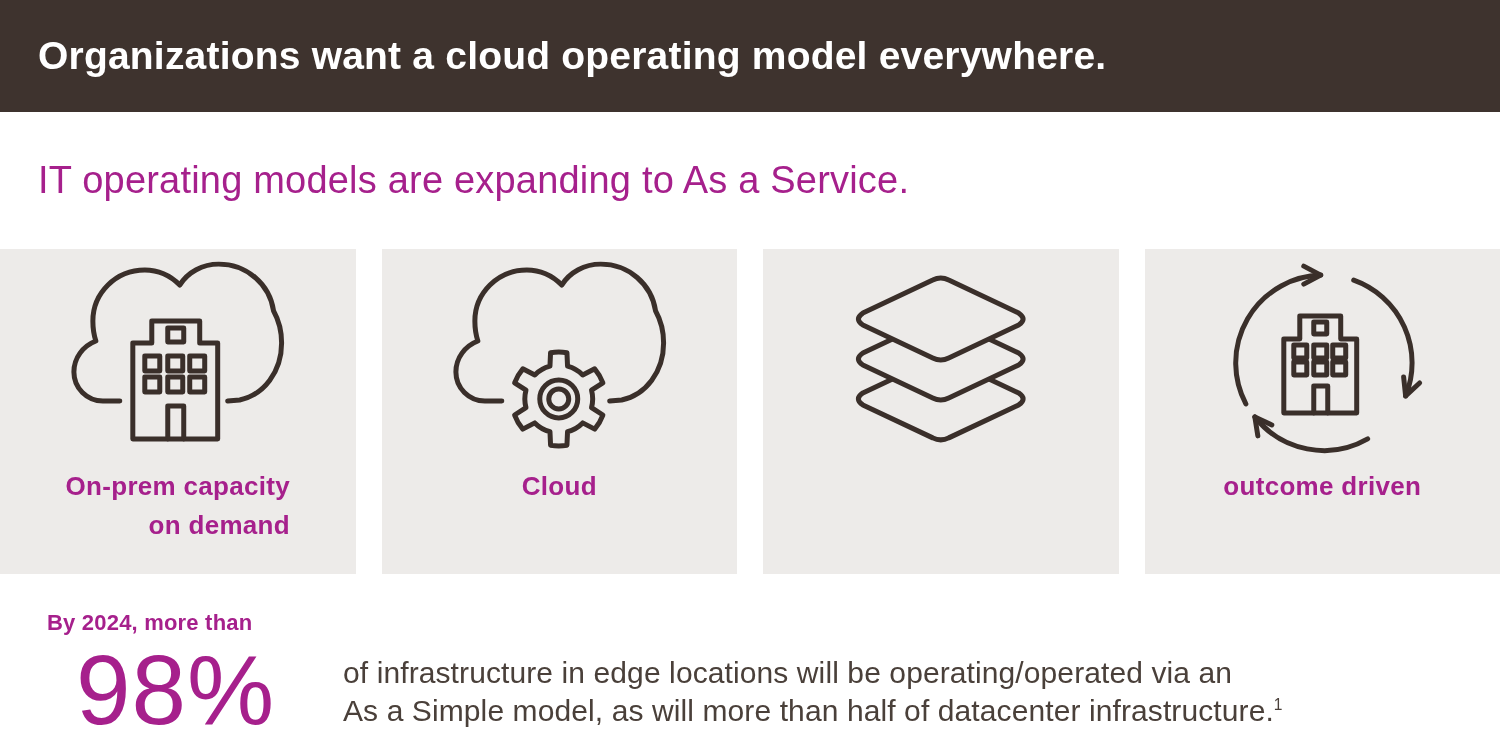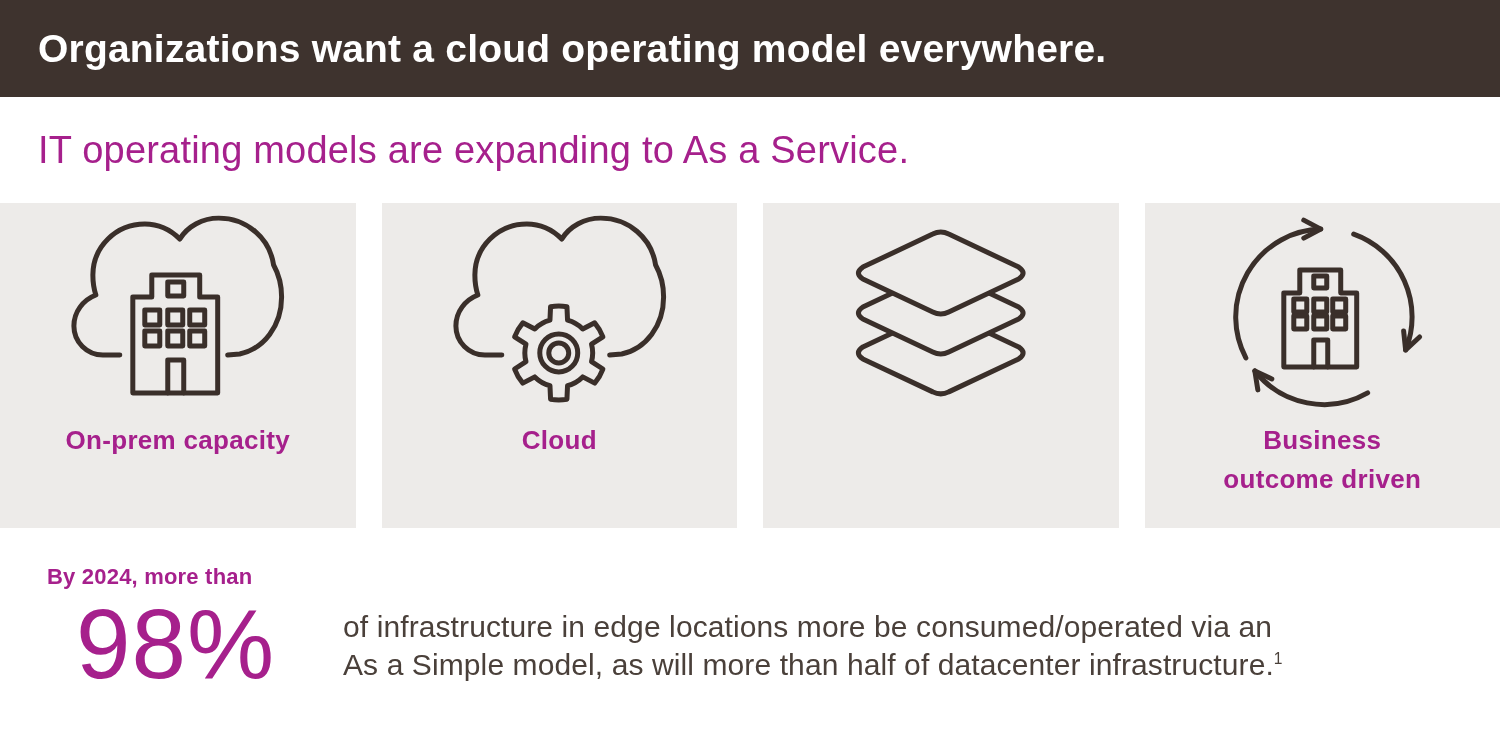--- a/index.html
+++ b/index.html
@@ -5,30 +5,30 @@
   :root{
     --accent:#a6208c;
     --banner:#3e332e;
     --card:#edebe9;
     --ink:#3a2f2a;
     --text:#4a403a;
   }
   *{margin:0;padding:0;box-sizing:border-box;}
   html,body{width:1500px;height:734px;overflow:hidden;background:#ffffff;
     font-family:"Liberation Sans","DejaVu Sans",sans-serif;}
-  .banner{height:97px;background:var(--banner);display:flex;align-items:center;padding:0 38px;text-align:right;}
+  .banner{height:112px;background:var(--banner);display:flex;align-items:center;padding:0 38px;text-align:right;}
   .banner-title{color:#ffffff;font-size:39px;font-weight:600;letter-spacing:0.2px;}
-  .subtitle-row{height:106px;display:flex;align-items:center;padding:0 38px;}
+  .subtitle-row{height:137px;display:flex;align-items:center;padding:0 38px;}
   .subtitle{color:var(--accent);font-size:38px;font-weight:400;letter-spacing:0.2px;}
   .cards{display:grid;grid-template-columns:repeat(4,1fr);gap:26px;height:325px;}
   .card{background:var(--card);display:flex;flex-direction:column;align-items:center;}
   .card svg{display:block;width:100%;height:210px;}
   .icon-stroke{fill:none;stroke:var(--ink);stroke-width:5;stroke-linecap:round;stroke-linejoin:round;}
   .icon-stroke-fill{fill:var(--card);stroke:var(--ink);stroke-width:5;stroke-linecap:round;stroke-linejoin:round;}
-  .card-label{margin-top:8px;text-align:center;color:var(--accent);
+  .card-label{margin-top:8px;text-align:right;color:var(--accent);
     font-size:26px;font-weight:700;line-height:39px;letter-spacing:0.3px;}
   .card-label span{display:block;}
   .stat{position:relative;height:159px;}
   .stat-lead{position:absolute;left:47px;top:36px;color:var(--accent);
     font-size:22px;font-weight:600;letter-spacing:0.2px;}
   .stat-value{position:absolute;left:76px;top:67px;color:var(--accent);
     font-size:98px;font-weight:400;line-height:1;letter-spacing:1px;}
   .stat-desc{position:absolute;left:343px;top:80px;color:var(--text);
     font-size:30px;font-weight:400;line-height:38px;letter-spacing:0.1px;}
   .stat-desc sup{font-size:0.52em;vertical-align:super;line-height:0;}
@@ -54,20 +54,21 @@
       <rect class="icon-stroke" x="168" y="79" width="16" height="14"></rect>
       <rect class="icon-stroke" x="145" y="107" width="15" height="15"></rect>
       <rect class="icon-stroke" x="168" y="107" width="15" height="15"></rect>
       <rect class="icon-stroke" x="190" y="107" width="15" height="15"></rect>
       <rect class="icon-stroke" x="145" y="128" width="15" height="15"></rect>
       <rect class="icon-stroke" x="168" y="128" width="15" height="15"></rect>
       <rect class="icon-stroke" x="190" y="128" width="15" height="15"></rect>
     </svg>
     <div class="card-label">
       <span>On-prem capacity</span>
+      <span>on demand</span>
     </div>
   </div>
 
   <div class="card">
     <svg viewBox="0 0 356 210" aria-hidden="true">
       <path class="icon-stroke" d="M 120,152 L 103,152 C 87,152 74,139 74,123 C 74,109 83,97 96,92 C 94,86 93,79 93,72 C 93,44 116,21 145,21 C 159,21 171,27 180,36 C 188,23 203,15 219,15 C 247,15 270,35 274,62 C 279,71 282,82 282,94 C 282,123 264,146 240,151 L 228,152"></path>
       <g transform="translate(177,150)">
         <path class="icon-stroke-fill" d="M -8.8,-32.8 L -8.2,-46.3 A 47,47 0 0 1 8.2,-46.3 L 8.8,-32.8 A 34,34 0 0 1 24,-24 L 36,-30.2 A 47,47 0 0 1 44.2,-16.1 L 32.8,-8.8 A 34,34 0 0 1 32.8,8.8 L 44.2,16.1 A 47,47 0 0 1 36,30.2 L 24,24 A 34,34 0 0 1 8.8,32.8 L 8.2,46.3 A 47,47 0 0 1 -8.2,46.3 L -8.8,32.8 A 34,34 0 0 1 -24,24 L -36,30.2 A 47,47 0 0 1 -44.2,16.1 L -32.8,8.8 A 34,34 0 0 1 -32.8,-8.8 L -44.2,-16.1 A 47,47 0 0 1 -36,-30.2 L -24,-24 A 34,34 0 0 1 -8.8,-32.8 Z"></path>
         <circle class="icon-stroke" r="19"></circle>
         <circle class="icon-stroke" r="10"></circle>
@@ -104,27 +105,26 @@
       <path class="icon-stroke" d="M 169,164 L 169,137 L 183,137 L 183,164"></path>
       <rect class="icon-stroke" x="169" y="73" width="13" height="12"></rect>
       <rect class="icon-stroke" x="149" y="96" width="13" height="13"></rect>
       <rect class="icon-stroke" x="169" y="96" width="13" height="13"></rect>
       <rect class="icon-stroke" x="188" y="96" width="13" height="13"></rect>
       <rect class="icon-stroke" x="149" y="113" width="13" height="13"></rect>
       <rect class="icon-stroke" x="169" y="113" width="13" height="13"></rect>
       <rect class="icon-stroke" x="188" y="113" width="13" height="13"></rect>
     </svg>
     <div class="card-label">
-      <span>Business</span>
       <span>outcome driven</span>
     </div>
   </div>
 
 </div>
 
 <div class="stat">
   <div class="stat-lead">By 2024, more than</div>
   <div class="stat-value">98%</div>
   <div class="stat-desc">
-    <span>of infrastructure in edge locations more be consumed/operated via an</span><br>
+    <span>of infrastructure in edge locations will be operating/operated via an</span><br>
     <span>As a Simple model, as will more than half of datacenter infrastructure.</span><sup>1</sup>
   </div>
 </div>
 
 </body></html>

